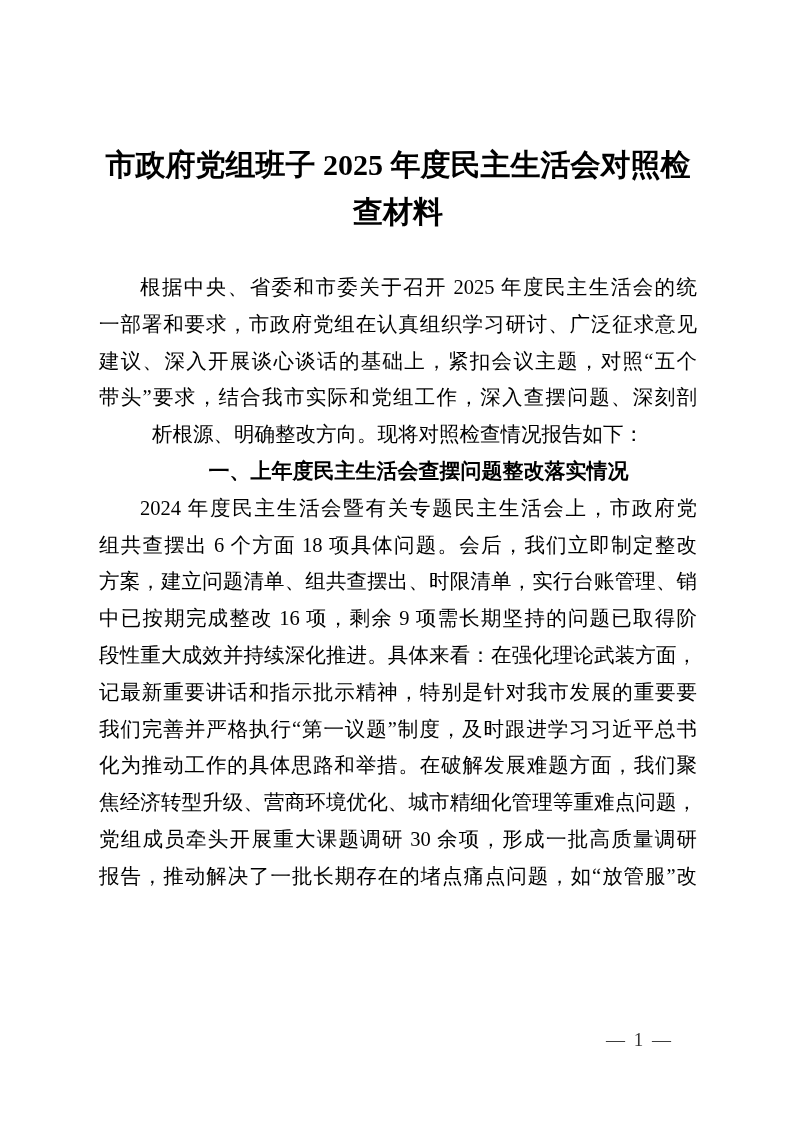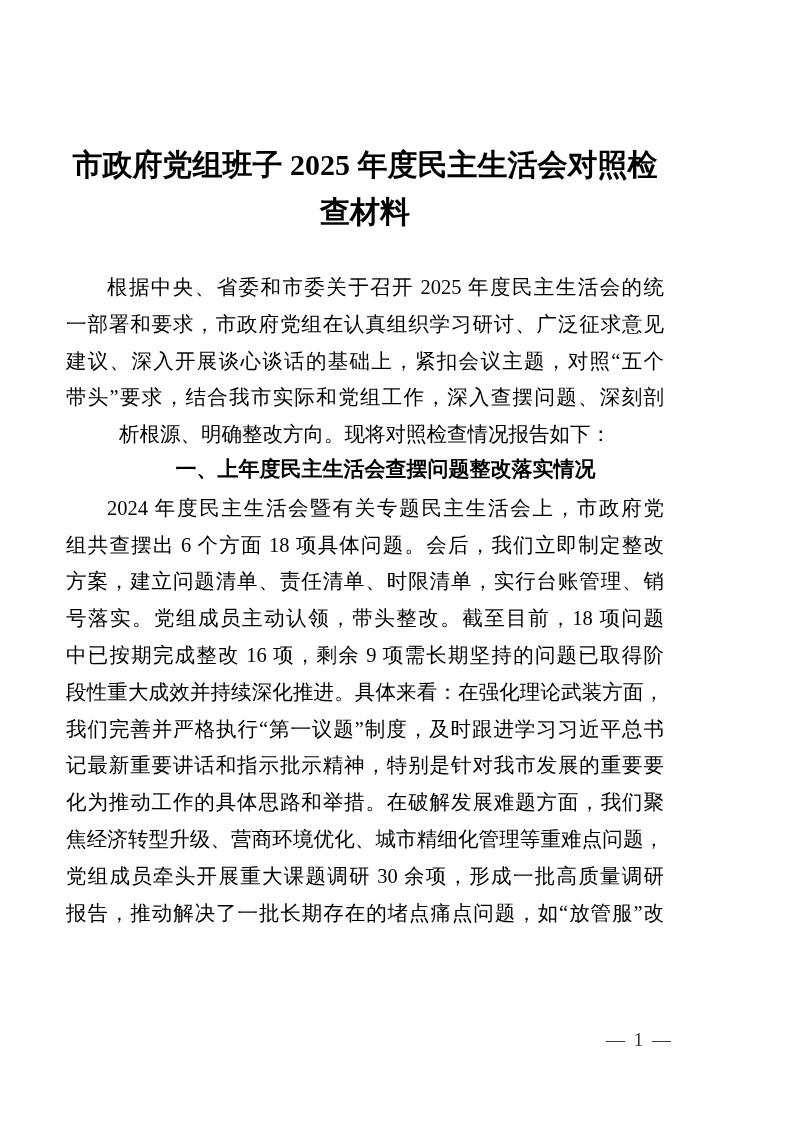--- a/index.html
+++ b/index.html
@@ -7,21 +7,21 @@
     padding: 0;
     background: #ffffff;
   }
   .page {
     position: relative;
     width: 793px;
     height: 1122px;
     margin: 0 auto;
     background: #ffffff;
     box-sizing: border-box;
-    padding: 141px 96px 0 66px;
+    padding: 141px 96px 0 99px;
     overflow: hidden;
     color: #000000;
   }
   .doc-title {
     width: 598px;
     text-align: center;
     font-family: "Liberation Serif", "DejaVu Serif", serif;
     font-weight: bold;
     font-size: 30px;
     line-height: 47px;
@@ -42,21 +42,21 @@
   }
   .line.justify {
     white-space: normal;
     text-align: justify;
     text-align-last: justify;
   }
   .line.indent {
     text-indent: 41px;
   }
   .line.heading {
-    font-family: Liberation Mono, monospace;
+    font-family: Liberation Serif, serif;
     font-weight: bold;
     font-size: 21px;
   }
   .page-footer {
     position: absolute;
     top: 1026px;
     right: 120px;
     font-family: "Liberation Serif", "DejaVu Serif", serif;
     font-size: 19px;
     line-height: 28px;
@@ -74,25 +74,24 @@
   </div>
   <div class="doc-body" id="body-lines">
       <div class="line indent justify">根据中央、省委和市委关于召开 2025 年度民主生活会的统</div>
       <div class="line justify">一部署和要求，市政府党组在认真组织学习研讨、广泛征求意见</div>
       <div class="line justify">建议、深入开展谈心谈话的基础上，紧扣会议主题，对照“五个</div>
       <div class="line justify">带头”要求，结合我市实际和党组工作，深入查摆问题、深刻剖</div>
       <div class="line plain">析根源、明确整改方向。现将对照检查情况报告如下：</div>
       <div class="line heading indent">一、上年度民主生活会查摆问题整改落实情况</div>
       <div class="line indent justify">2024 年度民主生活会暨有关专题民主生活会上，市政府党</div>
       <div class="line justify">组共查摆出 6 个方面 18 项具体问题。会后，我们立即制定整改</div>
-      <div class="line justify">方案，建立问题清单、责任清单、时限清单，实行台账管理、销</div>
-      <div class="line justify">号落实。党组成员主动认领，带头整改。截至目前，18 项问题</div>
+      <div class="line justify">方案，建立问题清单、组共查摆出、时限清单，实行台账管理、销</div>
       <div class="line justify">中已按期完成整改 16 项，剩余 9 项需长期坚持的问题已取得阶</div>
       <div class="line justify">段性重大成效并持续深化推进。具体来看：在强化理论武装方面，</div>
+      <div class="line justify">记最新重要讲话和指示批示精神，特别是针对我市发展的重要要</div>
       <div class="line justify">我们完善并严格执行“第一议题”制度，及时跟进学习习近平总书</div>
-      <div class="line justify">记最新重要讲话和指示批示精神，特别是针对我市发展的重要要</div>
       <div class="line justify">化为推动工作的具体思路和举措。在破解发展难题方面，我们聚</div>
       <div class="line justify">焦经济转型升级、营商环境优化、城市精细化管理等重难点问题，</div>
       <div class="line justify">党组成员牵头开展重大课题调研 30 余项，形成一批高质量调研</div>
       <div class="line justify">报告，推动解决了一批长期存在的堵点痛点问题，如“放管服”改</div>
     </div>
   <div class="page-footer">— 1 —</div>
 </div>
 
 </body></html>

